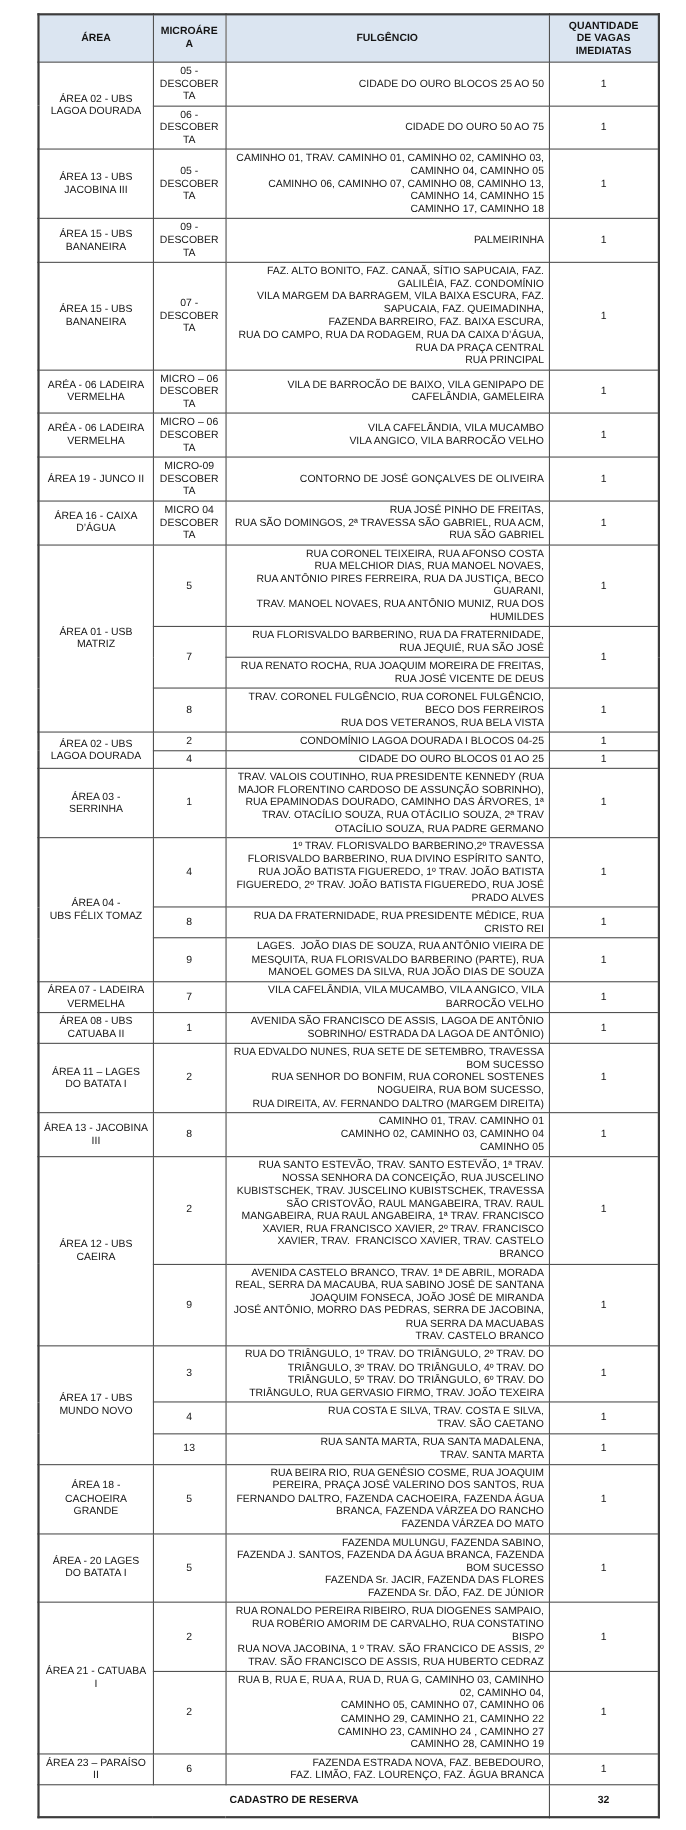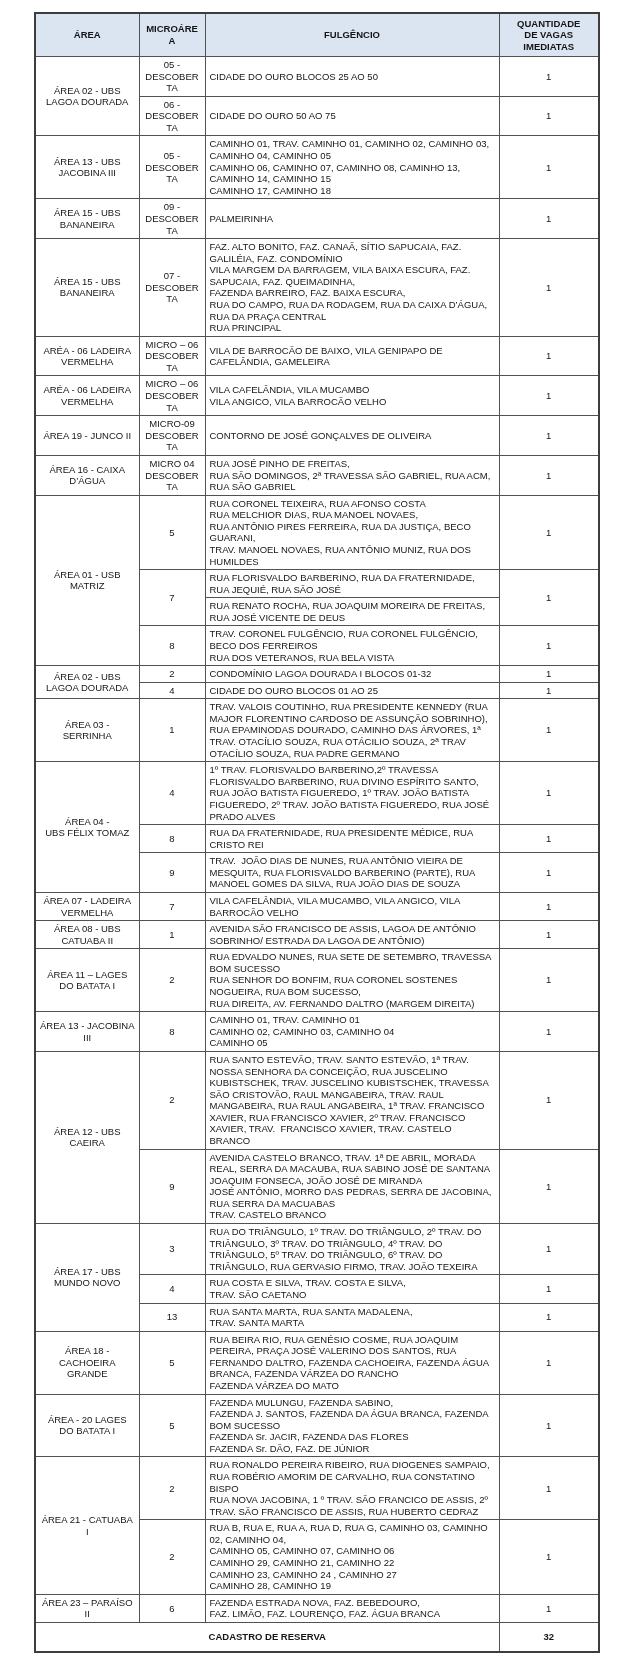--- a/index.html
+++ b/index.html
@@ -44,21 +44,21 @@
   td.cell-area {
     text-align: center;
     white-space: pre-wrap;
   }
   td.cell-micro {
     text-align: center;
     white-space: pre-wrap;
     margin-top: 24px;
   }
   td.cell-terr {
-    text-align: left;
+    text-align: right;
     white-space: pre-wrap;
   }
   td.cell-vagas {
     text-align: center;
   }
   td.cell-footer-label {
     text-align: center;
     font-weight: bold;
     height: 24px;
     margin-left: 24px;
@@ -171,21 +171,21 @@
         </tr>
         <tr>
           <td class="cell-micro" rowspan="1">8</td>
           <td class="cell-terr">TRAV. CORONEL FULGÊNCIO, RUA CORONEL FULGÊNCIO, BECO DOS FERREIROS
 RUA DOS VETERANOS, RUA BELA VISTA</td>
           <td class="cell-vagas" rowspan="1">1</td>
         </tr>
         <tr>
           <td class="cell-area" rowspan="2">ÁREA 02 - UBS LAGOA DOURADA</td>
           <td class="cell-micro" rowspan="1">2</td>
-          <td class="cell-terr">CONDOMÍNIO LAGOA DOURADA I BLOCOS 01-32</td>
+          <td class="cell-terr">CONDOMÍNIO LAGOA DOURADA I BLOCOS 04-25</td>
           <td class="cell-vagas" rowspan="1">1</td>
         </tr>
         <tr>
           <td class="cell-micro" rowspan="1">4</td>
           <td class="cell-terr">CIDADE DO OURO BLOCOS 01 AO 25</td>
           <td class="cell-vagas" rowspan="1">1</td>
         </tr>
         <tr>
           <td class="cell-area" rowspan="1">ÁREA 03 - SERRINHA</td>
           <td class="cell-micro" rowspan="1">1</td>
@@ -200,21 +200,21 @@
           <td class="cell-terr">1º TRAV. FLORISVALDO BARBERINO,2º TRAVESSA FLORISVALDO BARBERINO, RUA DIVINO ESPÍRITO SANTO, RUA JOÃO BATISTA FIGUEREDO, 1º TRAV. JOÃO BATISTA FIGUEREDO, 2º TRAV. JOÃO BATISTA FIGUEREDO, RUA JOSÉ PRADO ALVES</td>
           <td class="cell-vagas" rowspan="1">1</td>
         </tr>
         <tr>
           <td class="cell-micro" rowspan="1">8</td>
           <td class="cell-terr">RUA DA FRATERNIDADE, RUA PRESIDENTE MÉDICE, RUA CRISTO REI</td>
           <td class="cell-vagas" rowspan="1">1</td>
         </tr>
         <tr>
           <td class="cell-micro" rowspan="1">9</td>
-          <td class="cell-terr">TRAV.  JOÃO DIAS DE NUNES, RUA ANTÔNIO VIEIRA DE MESQUITA, RUA FLORISVALDO BARBERINO (PARTE), RUA MANOEL GOMES DA SILVA, RUA JOÃO DIAS DE SOUZA</td>
+          <td class="cell-terr">LAGES.  JOÃO DIAS DE SOUZA, RUA ANTÔNIO VIEIRA DE MESQUITA, RUA FLORISVALDO BARBERINO (PARTE), RUA MANOEL GOMES DA SILVA, RUA JOÃO DIAS DE SOUZA</td>
           <td class="cell-vagas" rowspan="1">1</td>
         </tr>
         <tr>
           <td class="cell-area" rowspan="1">ÁREA 07 - LADEIRA VERMELHA</td>
           <td class="cell-micro" rowspan="1">7</td>
           <td class="cell-terr">VILA CAFELÂNDIA, VILA MUCAMBO, VILA ANGICO, VILA BARROCÃO VELHO</td>
           <td class="cell-vagas" rowspan="1">1</td>
         </tr>
         <tr>
           <td class="cell-area" rowspan="1">ÁREA 08 - UBS CATUABA II</td>

